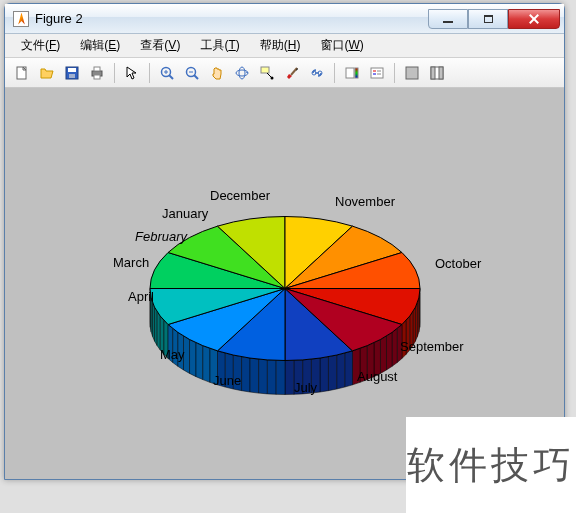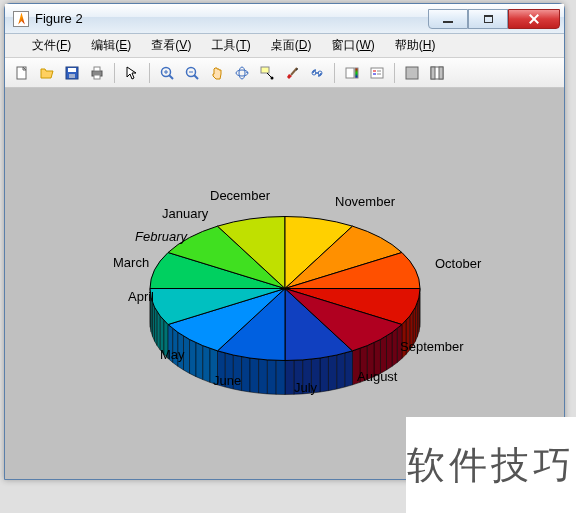--- a/index.html
+++ b/index.html
@@ -97,21 +97,21 @@
     background: #fff;
   }
   .xmark::before { transform: rotate(45deg); }
   .xmark::after { transform: rotate(-45deg); }
   .menubar {
     height: 24px;
     background: #f0f0f0;
     border-bottom: 1px solid #d0d0d0;
     display: flex;
     align-items: center;
-    padding: 0 17px;
+    padding: 0 6px;
   }
   .menuitem {
     padding: 3px 10px;
     cursor: pointer;
     color: #000;
   }
   .menuitem u { text-decoration: underline; }
   .toolbar {
     height: 30px;
     background: linear-gradient(to bottom, #fdfdfd, #ececec);
@@ -189,23 +189,22 @@
           <div class="xmark"></div>
         </div>
     </div>
   </div>
 
   <div class="menubar">
     <div class="menuitem"><span>文件</span>(<u>F</u>)</div>
     <div class="menuitem"><span>编辑</span>(<u>E</u>)</div>
     <div class="menuitem"><span>查看</span>(<u>V</u>)</div>
     <div class="menuitem"><span>工具</span>(<u>T</u>)</div>
-    <div class="menuitem"><span>桌面</span>(<u>D</u>)</div>
+    <div class="menuitem"><span>帮助</span>(<u>H</u>)</div>
     <div class="menuitem"><span>窗口</span>(<u>W</u>)</div>
-    <div class="menuitem"><span>帮助</span>(<u>H</u>)</div>
   </div>
 
   <div class="toolbar">
     <div class="tbtn">
         <svg width="16" height="16">
           <rect x="3" y="2" width="9" height="12" fill="#fff" stroke="#666"></rect>
           <path d="M9 2 L12 5 L9 5 Z" fill="#ddd" stroke="#666"></path>
         </svg>
       </div>
     <div class="tbtn">

